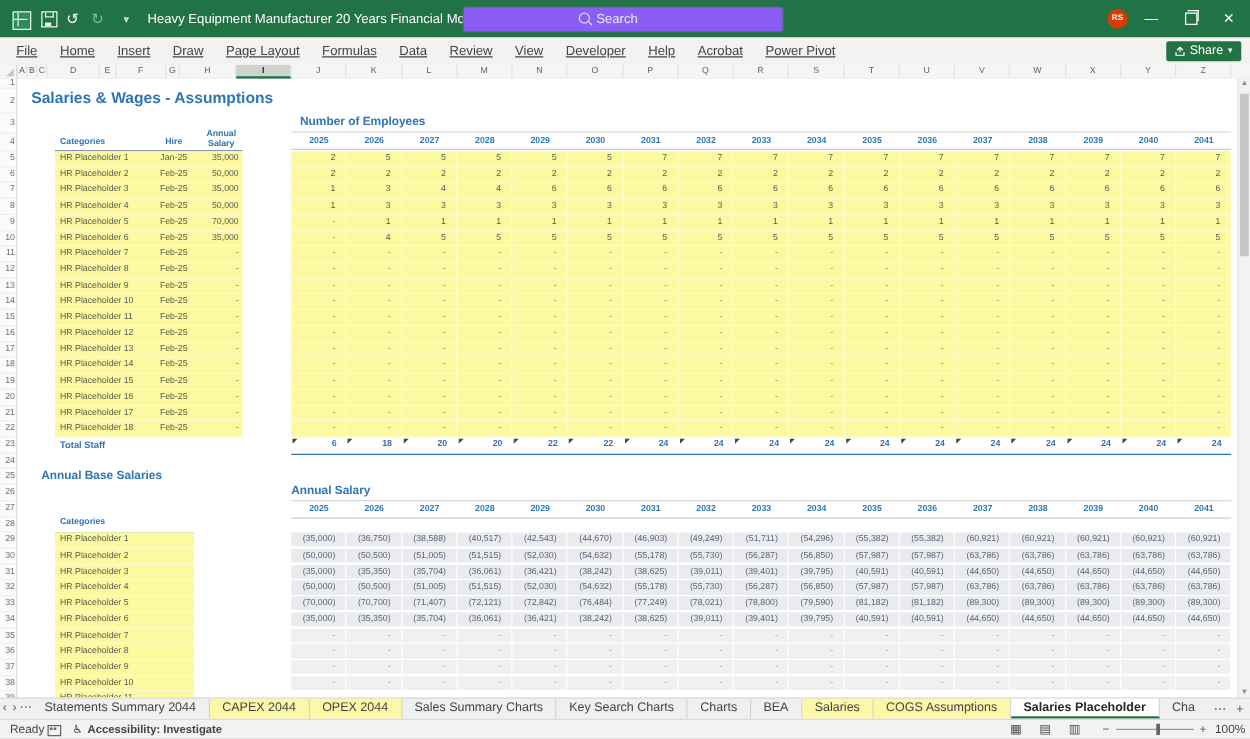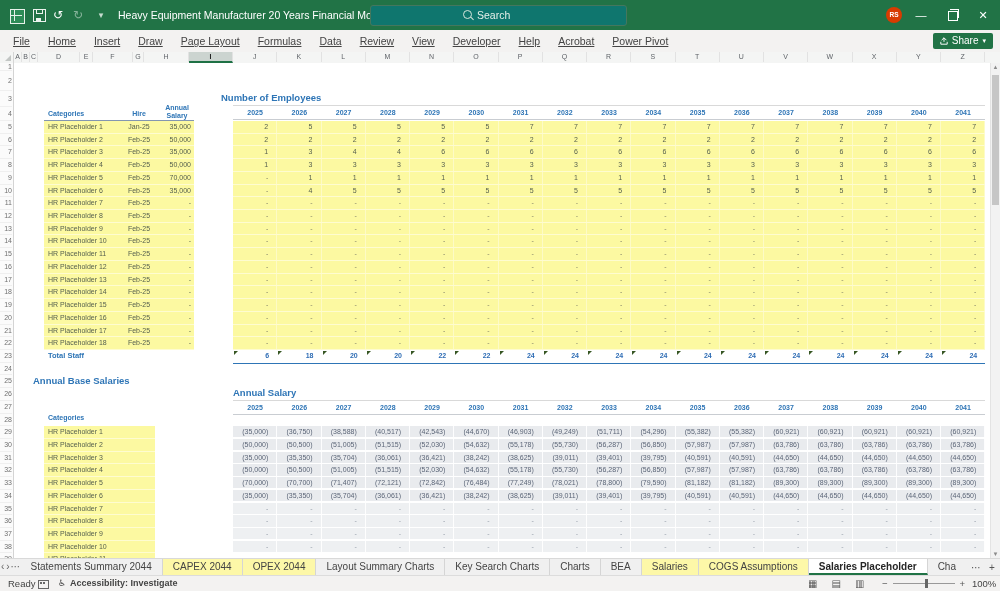--- a/index.html
+++ b/index.html
@@ -11,21 +11,21 @@
   .titlebar{position:absolute;left:0;top:0;width:1000px;height:30px;background:#217346;color:#fff;}
   .qat{position:absolute;top:0;height:30px;line-height:30px;color:#fff;font-size:12px;text-align:center;}
   .xlicon{position:absolute;left:10px;top:9px;width:13px;height:13px;border:1px solid #e8f1ea;background:#2e8c57;}
   .xlicon:before{content:"";position:absolute;left:3px;top:0;width:1px;height:11px;background:#e8f1ea;}
   .xlicon:after{content:"";position:absolute;left:0;top:5px;width:11px;height:1px;background:#e8f1ea;}
   .floppy{position:absolute;left:33px;top:9px;width:11px;height:11px;border:1px solid #ecf3ee;}
   .floppy:before{content:"";position:absolute;left:2px;top:0;width:5px;height:3px;border:1px solid #ecf3ee;border-top:none;}
   .floppy:after{content:"";position:absolute;left:2px;bottom:0;width:5px;height:3px;background:#ecf3ee;}
   .dim{opacity:.45;}
   .halfdim{opacity:.75;}
-  .searchbox{position:absolute;left:370px;top:5px;width:255px;height:19px;background:#0f766e;
+  .searchbox{position:absolute;left:370px;top:5px;width:255px;height:19px;background:#8b5cf6;
              border:1px solid #44775d;border-radius:3px;color:#e6efe9;font-size:10.5px;line-height:19px;}
   .lens{position:absolute;left:92px;top:4px;width:7px;height:7px;border:1.4px solid #d7e5dc;border-radius:50%;}
   .lens:after{content:"";position:absolute;left:6px;top:7px;width:4px;height:1.4px;background:#d7e5dc;transform:rotate(45deg);}
   .search-label{position:absolute;left:106px;top:0;}
   .avatar{position:absolute;left:886px;top:7px;width:16px;height:16px;border-radius:50%;background:#d83b01;
           color:#fff;font-size:6.5px;font-weight:bold;text-align:center;line-height:16px;}
   .winbtn{position:absolute;top:0;width:30px;height:30px;line-height:30px;text-align:center;color:#fff;font-size:11px;}
   .restore-glyph{position:relative;display:inline-block;width:8px;height:8px;border:1px solid #fff;background:transparent;vertical-align:middle;}
   .restore-glyph:before{content:"";position:absolute;left:1px;top:-3px;width:8px;height:8px;border:1px solid #fff;border-left:none;border-bottom:none;}
 
@@ -48,21 +48,21 @@
   .rowgutter{position:absolute;left:0;top:63px;width:14px;height:495px;background:#fbfbfb;border-right:1px solid #d4d4d4;box-sizing:border-box;}
   .rownum{position:absolute;left:0;width:12px;text-align:right;font-size:7px;color:#707070;border-bottom:1px solid #efefef;box-sizing:border-box;}
   .vscroll{position:absolute;left:990px;top:63px;width:10px;height:495px;background:#f2f2f2;border-left:1px solid #e3e3e3;box-sizing:border-box;}
   .vscroll .arr{position:absolute;left:0;width:9px;text-align:center;font-size:6px;color:#8a8a8a;}
   .vthumb{position:absolute;left:1px;top:12px;width:7px;height:130px;background:#c6c6c6;}
 
   
   #sheet{position:absolute;left:14px;top:63px;width:976px;height:495px;overflow:hidden;background:#fff;}
   .t-blue{color:#2e75b6;font-weight:bold;}
   #main-title{left:11px;top:8px;font-size:12.5px;}
-  #emp-title{left:207px;top:29px;font-size:9.5px;text-align:right;}
+  #emp-title{left:226px;top:29px;font-size:9.5px;text-align:right;}
   #abs-title{left:19px;top:312px;font-size:9.5px;}
   #as-title{left:219px;top:324px;font-size:9.5px;}
   #cat2-header{left:34px;top:351px;font-size:7px;}
   .rule{position:absolute;height:1px;background:#d9d9d9;}
   .rule-blue{background:#2e75b6;}
   .rule-navy{background:#8496b0;}
   .yearsrow{position:absolute;display:flex;border-bottom:1px solid #c9cdd2;box-sizing:border-box;}
   .ycell{width:44.25px;text-align:center;font-size:7px;font-weight:bold;color:#2e75b6;}
   .yellowblock{position:absolute;background:#fcf9a1;}
   .erow{display:flex;border-bottom:1px solid rgba(255,255,255,.5);box-sizing:border-box;}
@@ -220,20 +220,21 @@
       <div class="rownum" style="top: 414.16px; height: 12.72px; line-height: 12.72px;">33</div>
       <div class="rownum" style="top: 426.88px; height: 12.72px; line-height: 12.72px;">34</div>
       <div class="rownum" style="top: 439.6px; height: 12.72px; line-height: 12.72px;">35</div>
       <div class="rownum" style="top: 452.32px; height: 12.72px; line-height: 12.72px;">36</div>
       <div class="rownum" style="top: 465.04px; height: 12.72px; line-height: 12.72px;">37</div>
       <div class="rownum" style="top: 477.76px; height: 12.72px; line-height: 12.72px;">38</div>
       <div class="rownum" style="top: 490.48px; height: 12.72px; line-height: 12.72px;">39</div>
     </div>
 
   <div id="sheet">
+    <div class="abs t-blue" id="main-title">Salaries &amp; Wages - Assumptions</div>
 
     <div class="staffhdr">
       <span class="abs t-blue" style="left:4px;top:7px;font-size:7px;">Categories</span>
       <span class="abs t-blue" style="left:75px;top:7px;width:40px;text-align:center;font-size:7px;">Hire</span>
       <span class="abs t-blue" style="right:0;top:1px;width:34px;text-align:center;font-size:7px;line-height:7.5px;">Annual Salary</span>
     </div>
 
     <div class="abs t-blue" id="emp-title">Number of Employees</div>
     <div class="abs t-blue" id="total-label">Total Staff</div>
     <div class="abs t-blue" id="abs-title">Annual Base Salaries</div>
@@ -970,21 +971,21 @@
   </div>
 
   <div class="tabbar">
     <span class="tabnav">‹</span>
     <span class="tabnav">›</span>
     <span class="tabnav">⋯</span>
     <div id="sheettabs" style="display:flex;">
         <span class="sheettab">Statements Summary 2044</span>
         <span class="sheettab yellow">CAPEX 2044</span>
         <span class="sheettab yellow">OPEX 2044</span>
-        <span class="sheettab">Layout Summary Charts</span>
+        <span class="sheettab">Sales Summary Charts</span>
         <span class="sheettab">Key Search Charts</span>
         <span class="sheettab">Charts</span>
         <span class="sheettab">BEA</span>
         <span class="sheettab yellow">Salaries</span>
         <span class="sheettab yellow">COGS Assumptions</span>
         <span class="sheettab active">Salaries Placeholder</span>
         <span class="sheettab clipped">Cha</span>
       </div>
     <div class="tabtools">
       <span class="tabtool">⋯</span>

